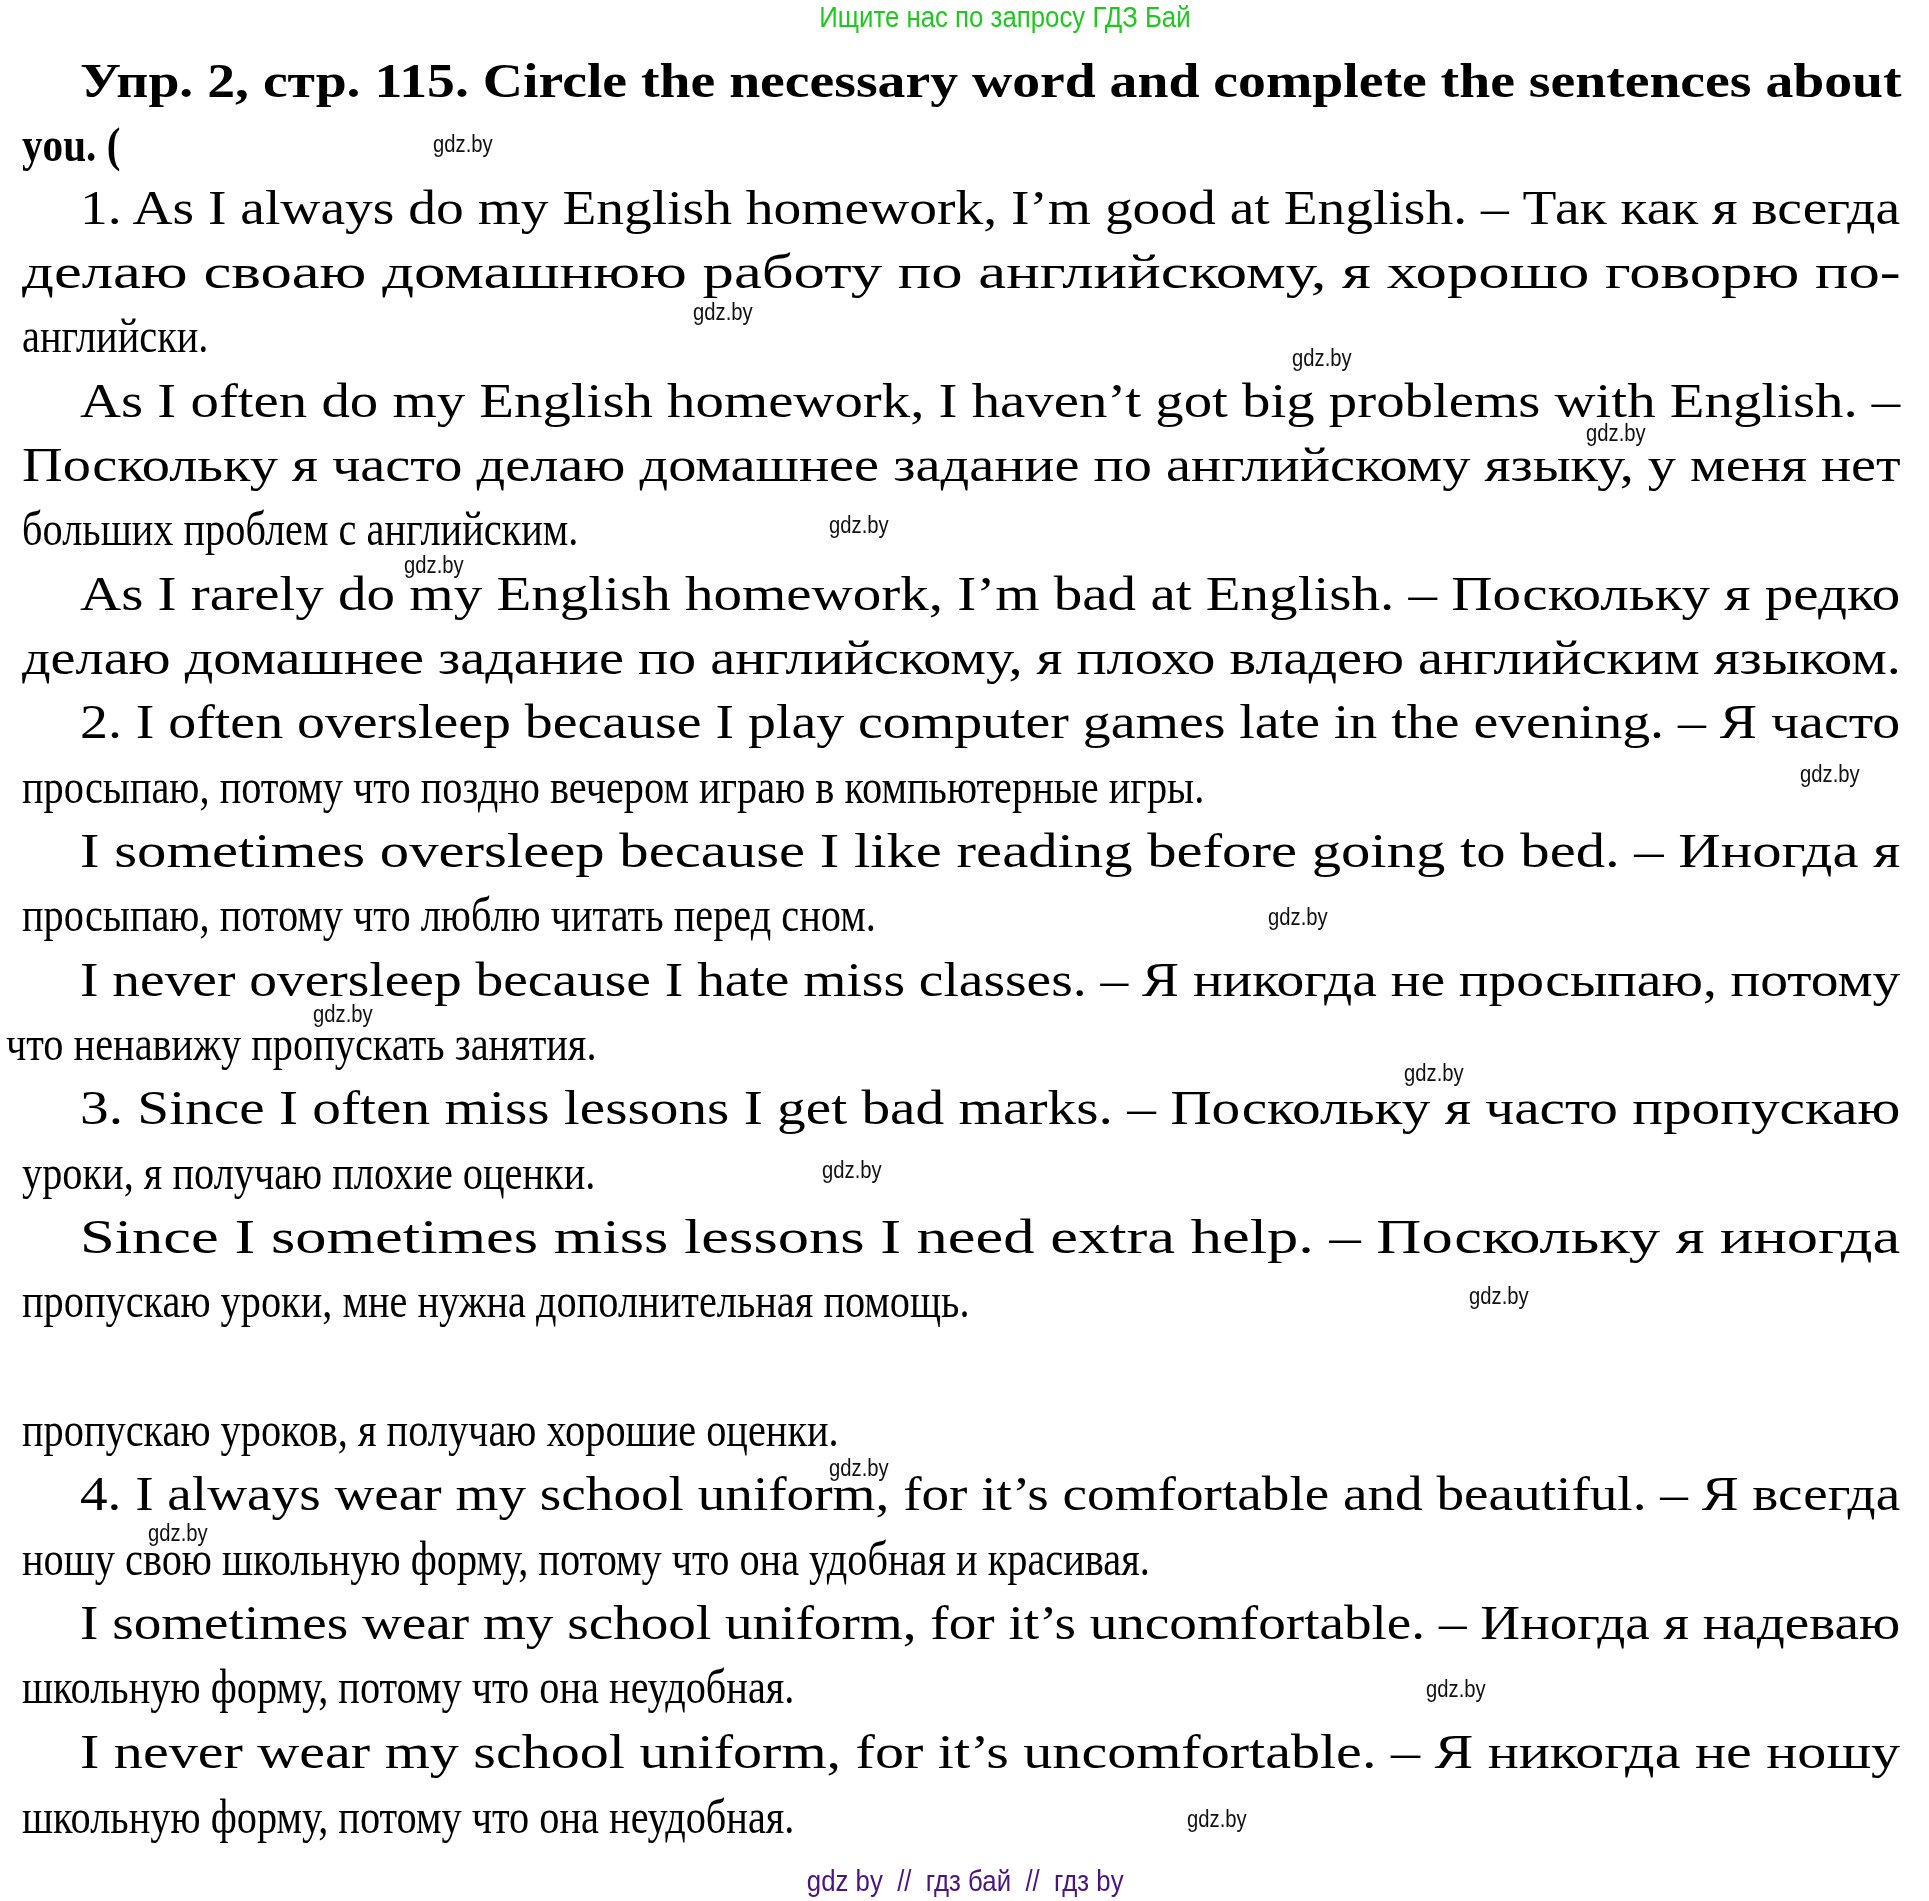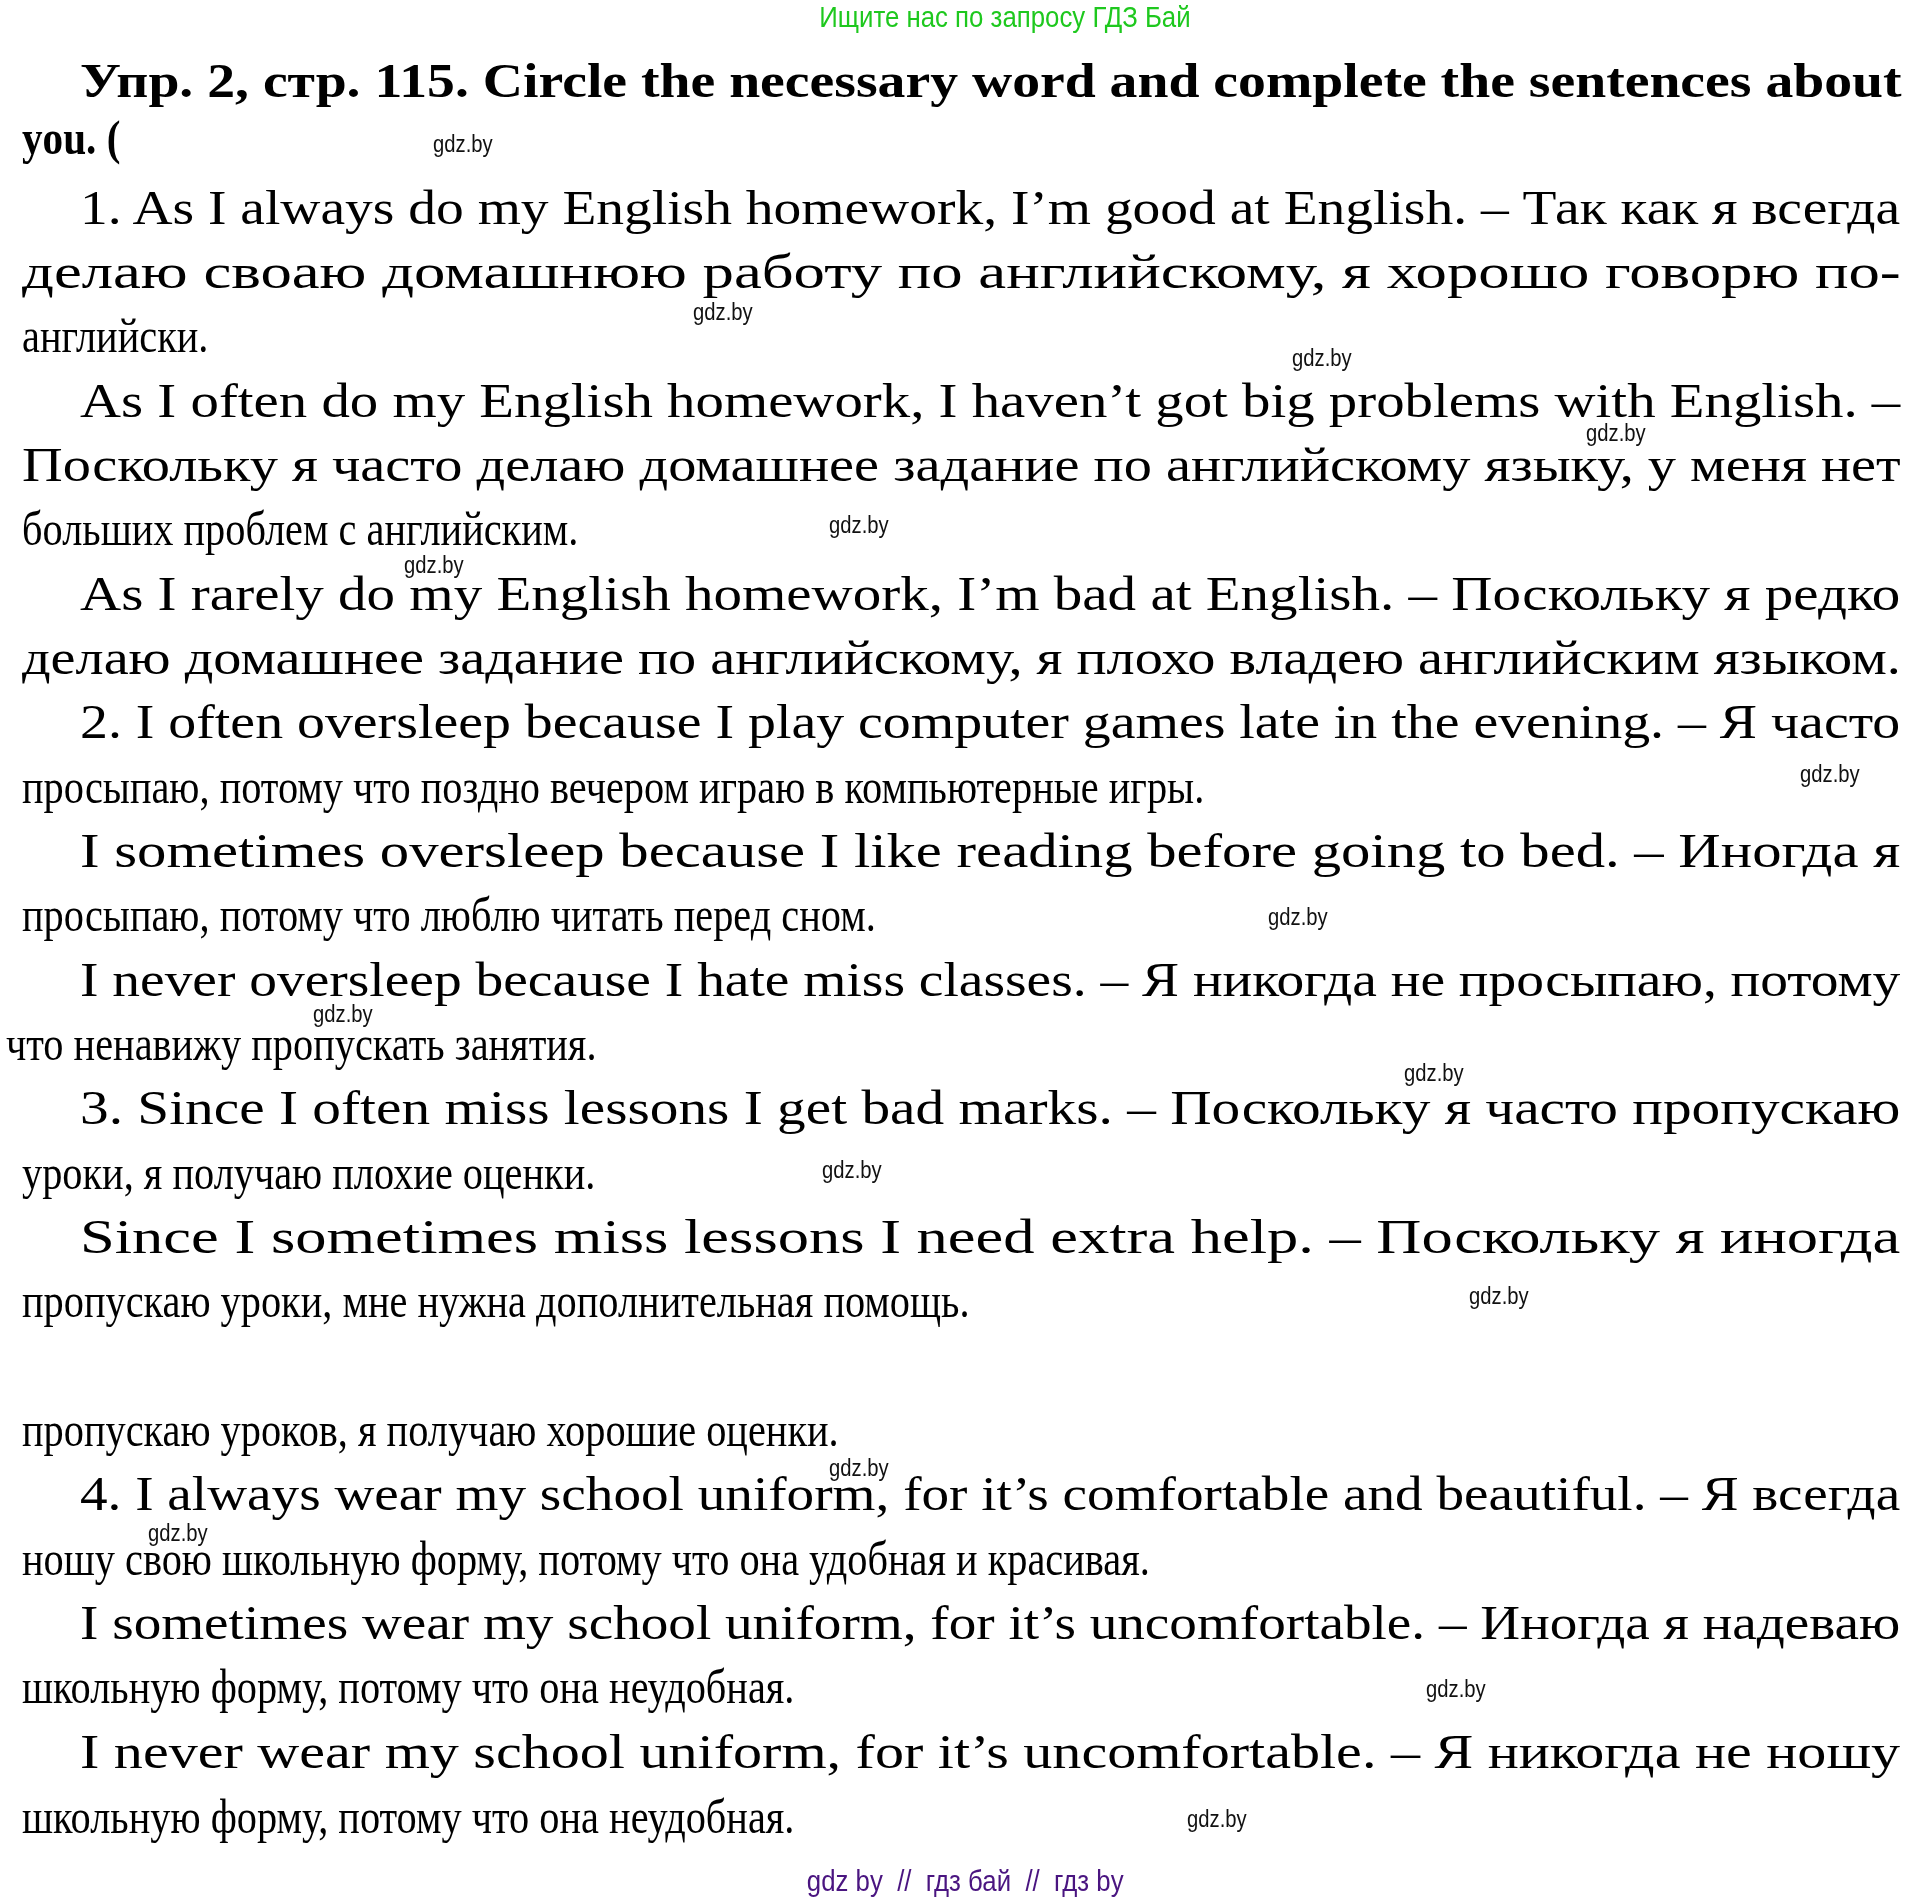--- a/index.html
+++ b/index.html
@@ -36,21 +36,21 @@
 </head>
 <body>
 
 <div class="page">
 
   <div class="header">
     <span>Ищите нас по запросу ГДЗ Бай</span>
   </div>
 
   <div class="line bold" style="left:80px;top:52px;"><span class="fit" style="transform: scaleX(1.1365);">Упр. 2, стр. 115. Circle the necessary word and complete the sentences about</span></div>
-  <div class="line bold" style="left:22px;top:109px;"><span class="fit" style="transform: scaleX(0.84);">you. (</span></div>
+  <div class="line bold" style="left:22px;top:116px;"><span class="fit" style="transform: scaleX(0.84);">you. (</span></div>
 
   <div class="line" style="left:80px;top:179px;text-align:center;"><span class="fit" style="transform: scaleX(1.156);">1. As I always do my English homework, I’m good at English. – Так как я всегда</span></div>
   <div class="line" style="left:22px;top:243px;"><span class="fit" style="transform: scaleX(1.3065);">делаю своаю домашнюю работу по английскому, я хорошо говорю по-</span></div>
   <div class="line" style="left:22px;top:307px;"><span class="fit" style="transform: scaleX(0.84);">английски.</span></div>
   <div class="line" style="left:80px;top:372px;"><span class="fit" style="transform: scaleX(1.1838);">As I often do my English homework, I haven’t got big problems with English. –</span></div>
   <div class="line" style="left:22px;top:436px;"><span class="fit" style="transform: scaleX(1.1741);">Поскольку я часто делаю домашнее задание по английскому языку, у меня нет</span></div>
   <div class="line" style="left:22px;top:500px;"><span class="fit" style="transform: scaleX(0.84);">больших проблем с английским.</span></div>
   <div class="line" style="left:80px;top:565px;"><span class="fit" style="transform: scaleX(1.1878);">As I rarely do my English homework, I’m bad at English. – Поскольку я редко</span></div>
   <div class="line" style="left:22px;top:629px;"><span class="fit" style="transform: scaleX(1.1719);">делаю домашнее задание по английскому, я плохо владею английским языком.</span></div>
   <div class="line" style="left:80px;top:693px;"><span class="fit" style="transform: scaleX(1.1629);">2. I often oversleep because I play computer games late in the evening. – Я часто</span></div>

